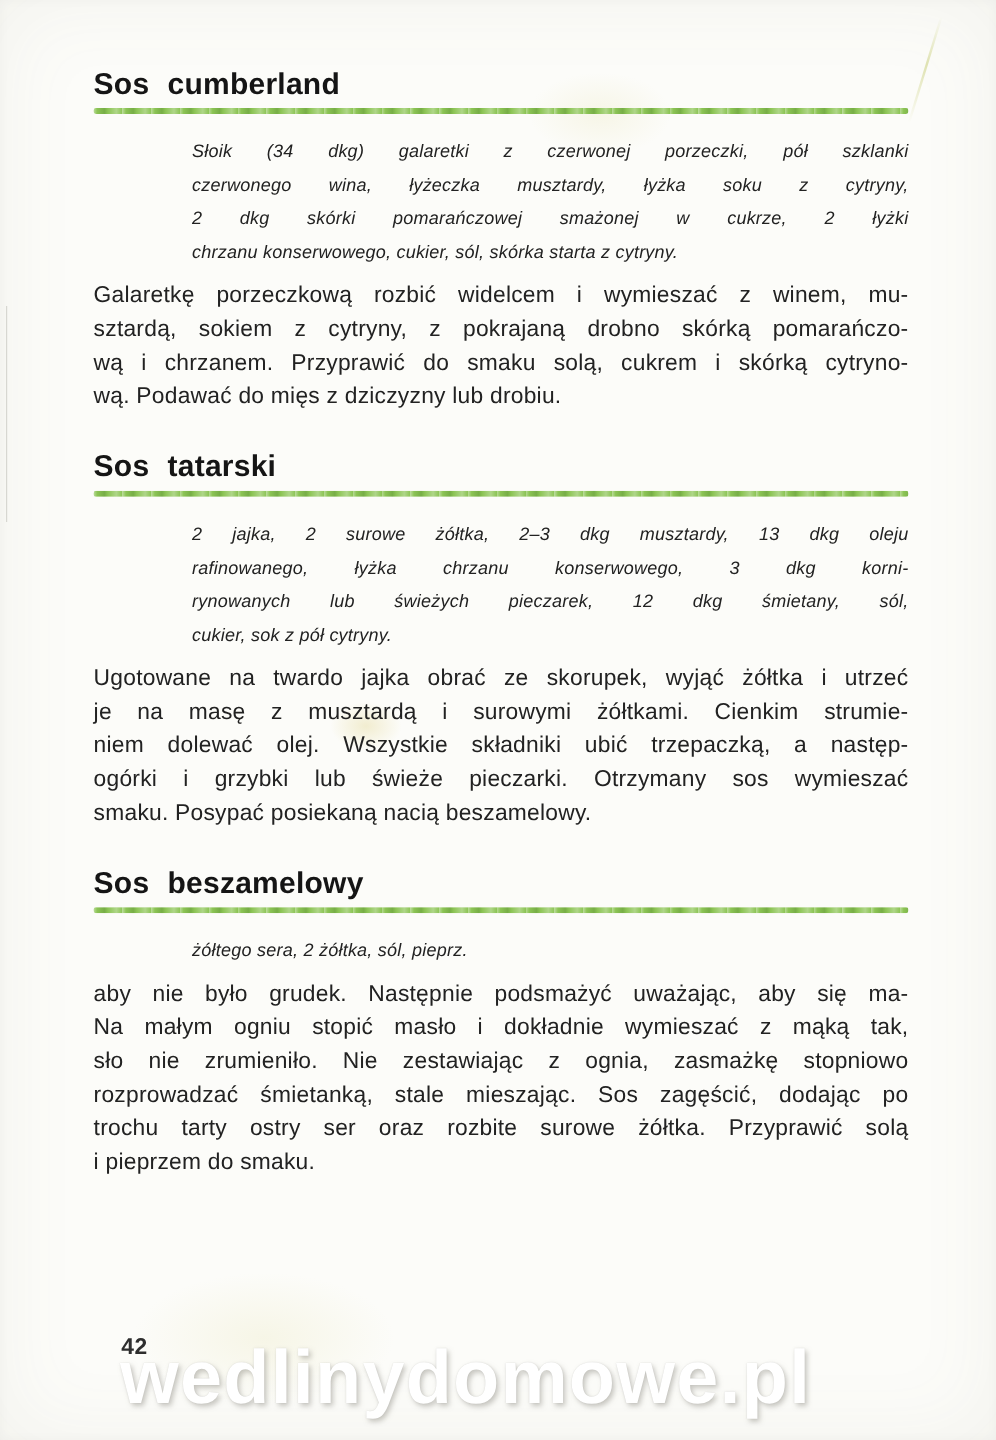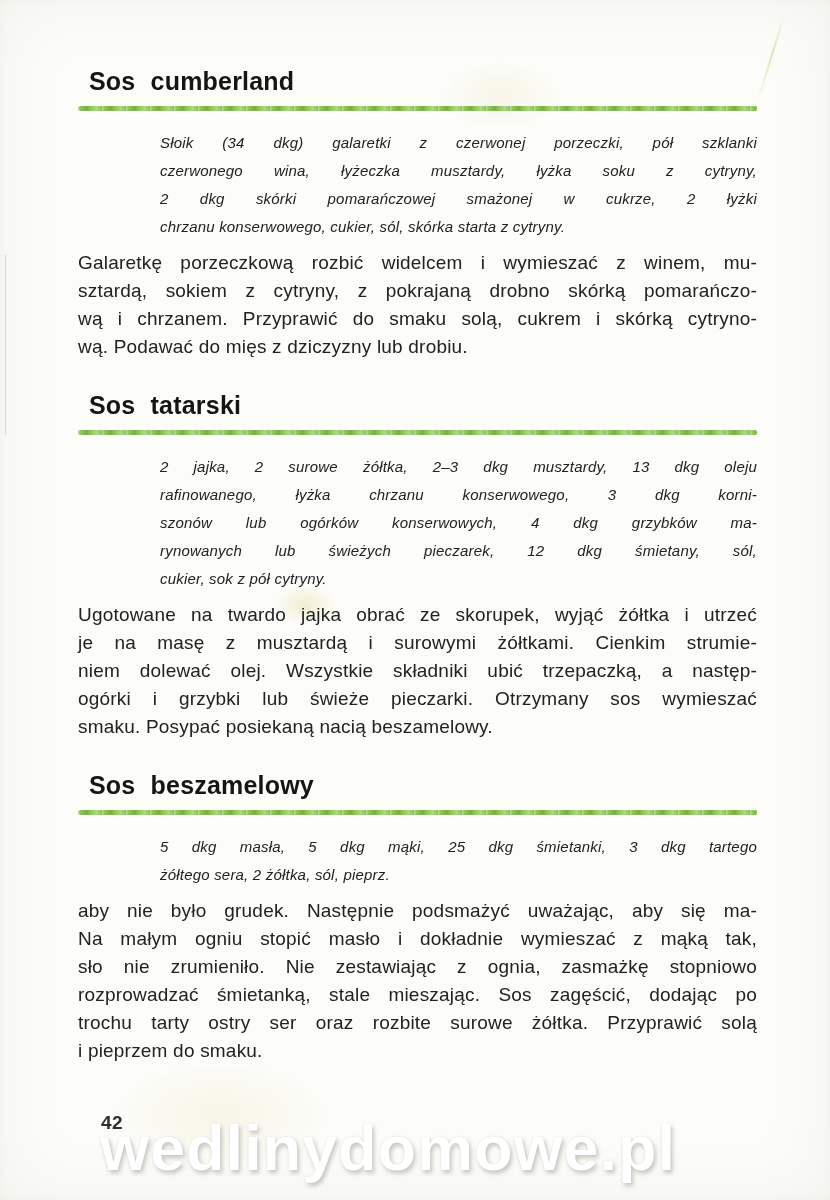--- a/index.html
+++ b/index.html
@@ -22,21 +22,21 @@
     box-shadow:inset 0 0 70px rgba(120,110,80,0.07), inset 0 0 10px rgba(0,0,0,0.03);
     color:var(--text);
   }
   .content{
     position:absolute;
     left:78px; top:56px;
     width:679px;
   }
   .recipe + .recipe{ margin-top:30px; }
   .recipe h2{
-    margin:11px;
+    margin:0;
     font-size:25px;
     line-height:28px;
     font-weight:bold;
     letter-spacing:0.2px;
     word-spacing:8px;
     color:#151515;
   }
   .rule{
     height:5px;
     margin-top:6px;
@@ -138,38 +138,36 @@
           <div class="line last-line">wą. Podawać do mięs z dziczyzny lub drobiu.</div>
         </div>
     </section>
 
     <section class="recipe">
       <h2>Sos tatarski</h2>
       <div class="rule"></div>
       <div class="ingredients">
           <div class="line">2 jajka, 2 surowe żółtka, 2–3 dkg musztardy, 13 dkg oleju</div>
           <div class="line">rafinowanego, łyżka chrzanu konserwowego, 3 dkg korni-</div>
-          <div class="line">szonów lub ogórków konserwowych, 4 dkg grzybków ma-</div>
           <div class="line">rynowanych lub świeżych pieczarek, 12 dkg śmietany, sól,</div>
           <div class="line last-line">cukier, sok z pół cytryny.</div>
         </div>
       <div class="method">
           <div class="line">Ugotowane na twardo jajka obrać ze skorupek, wyjąć żółtka i utrzeć</div>
           <div class="line">je na masę z musztardą i surowymi żółtkami. Cienkim strumie-</div>
           <div class="line">niem dolewać olej. Wszystkie składniki ubić trzepaczką, a następ-</div>
           <div class="line">ogórki i grzybki lub świeże pieczarki. Otrzymany sos wymieszać</div>
           <div class="line last-line">smaku. Posypać posiekaną nacią beszamelowy.</div>
         </div>
     </section>
 
     <section class="recipe">
       <h2>Sos beszamelowy</h2>
       <div class="rule"></div>
       <div class="ingredients">
-          <div class="line">5 dkg masła, 5 dkg mąki, 25 dkg śmietanki, 3 dkg tartego</div>
           <div class="line last-line">żółtego sera, 2 żółtka, sól, pieprz.</div>
         </div>
       <div class="method">
           <div class="line">aby nie było grudek. Następnie podsmażyć uważając, aby się ma-</div>
           <div class="line">Na małym ogniu stopić masło i dokładnie wymieszać z mąką tak,</div>
           <div class="line">sło nie zrumieniło. Nie zestawiając z ognia, zasmażkę stopniowo</div>
           <div class="line">rozprowadzać śmietanką, stale mieszając. Sos zagęścić, dodając po</div>
           <div class="line">trochu tarty ostry ser oraz rozbite surowe żółtka. Przyprawić solą</div>
           <div class="line last-line">i pieprzem do smaku.</div>
         </div>

